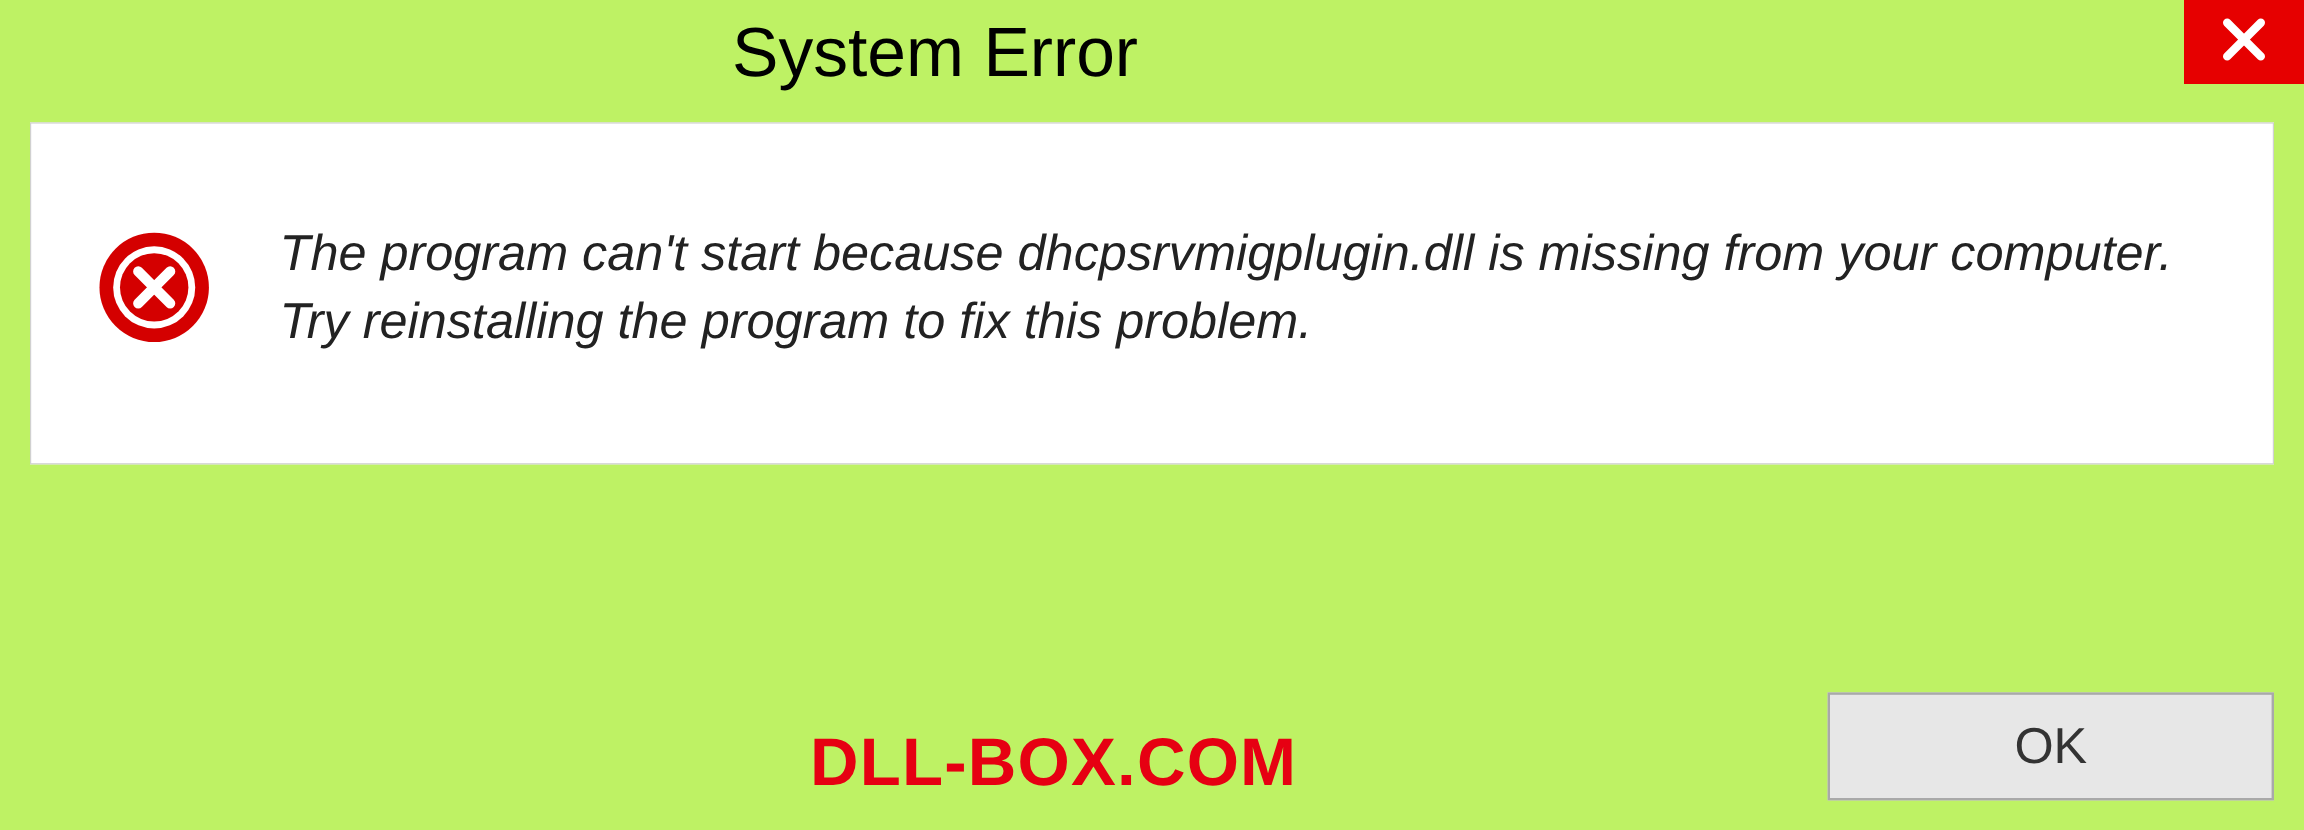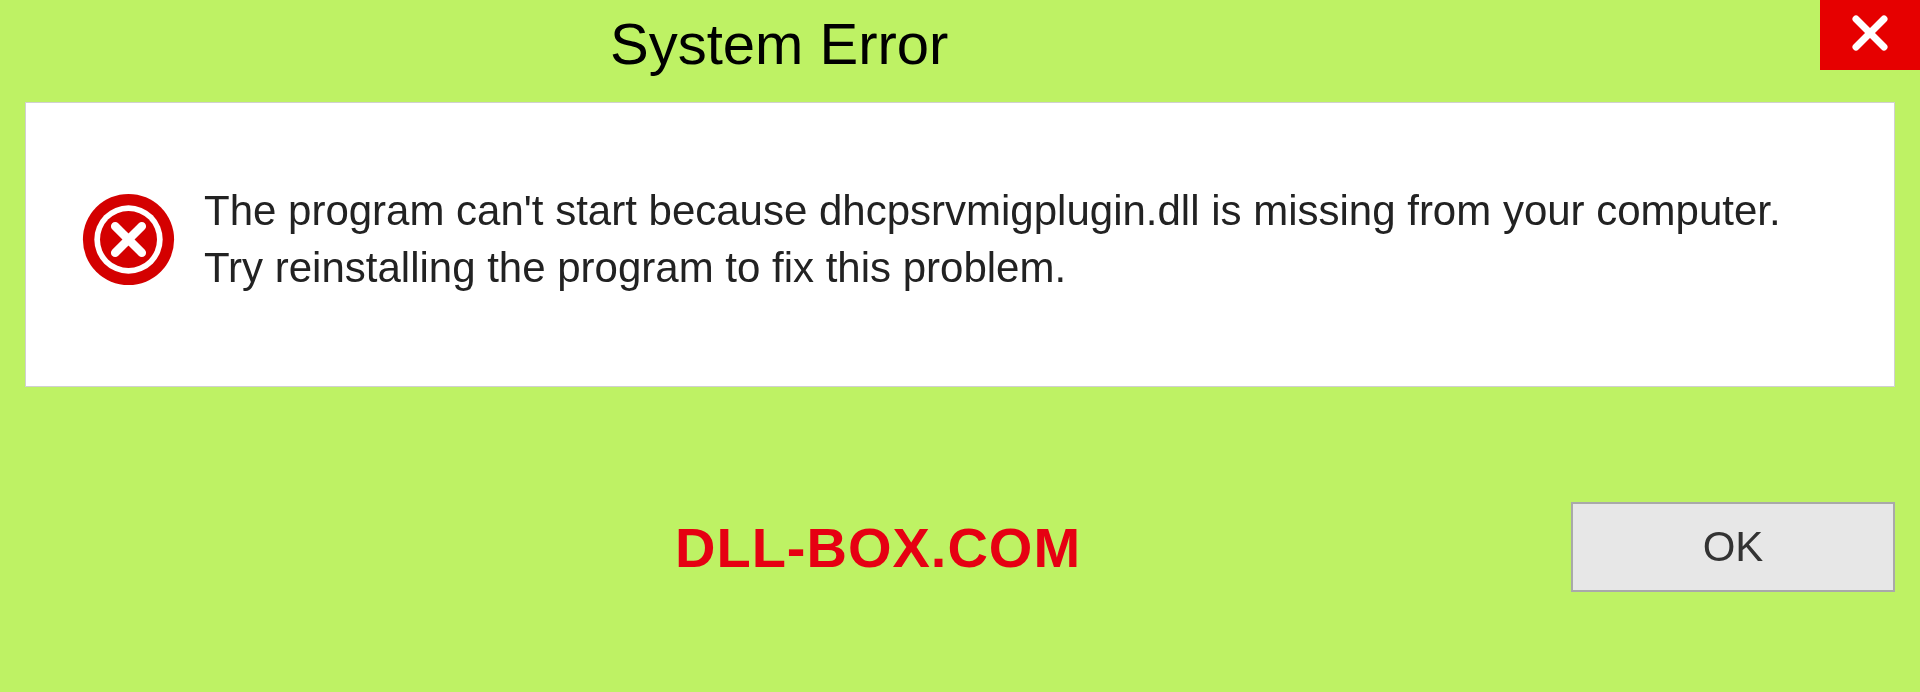--- a/index.html
+++ b/index.html
@@ -48,51 +48,52 @@
       width: 48px;
       height: 48px;
     }
     .content-panel {
       background: #ffffff;
       border: 1px solid #d0d0d0;
       margin: 25px 25px 0 25px;
       padding: 80px 60px 90px 55px;
       display: flex;
       align-items: center;
-      gap: 28px;
+      gap: 57px;
       flex: 0 0 auto;
+      font-style: italic;
     }
     .error-icon {
       flex-shrink: 0;
       width: 95px;
       height: 95px;
     }
     .message-text {
       font-size: 42px;
       line-height: 1.35;
       color: #222;
       font-weight: 400;
     }
     .footer {
       display: flex;
-      align-items: center;
+      align-items: flex-end;
       justify-content: space-between;
       padding: 40px 25px 25px 25px;
       flex: 1;
     }
     .watermark {
       font-size: 56px;
       font-weight: 800;
       color: #e60012;
       letter-spacing: 1px;
       margin-left: 650px;
       font-family: Arial, sans-serif;
     }
     .ok-button {
-      width: 324px;
+      width: 372px;
       height: 90px;
       background: #e7e7e7;
       border: 2px solid #a9a9a9;
       font-size: 42px;
       color: #333;
       cursor: pointer;
       display: flex;
       align-items: center;
       justify-content: center;
       font-family: "Segoe UI", Arial, sans-serif;

